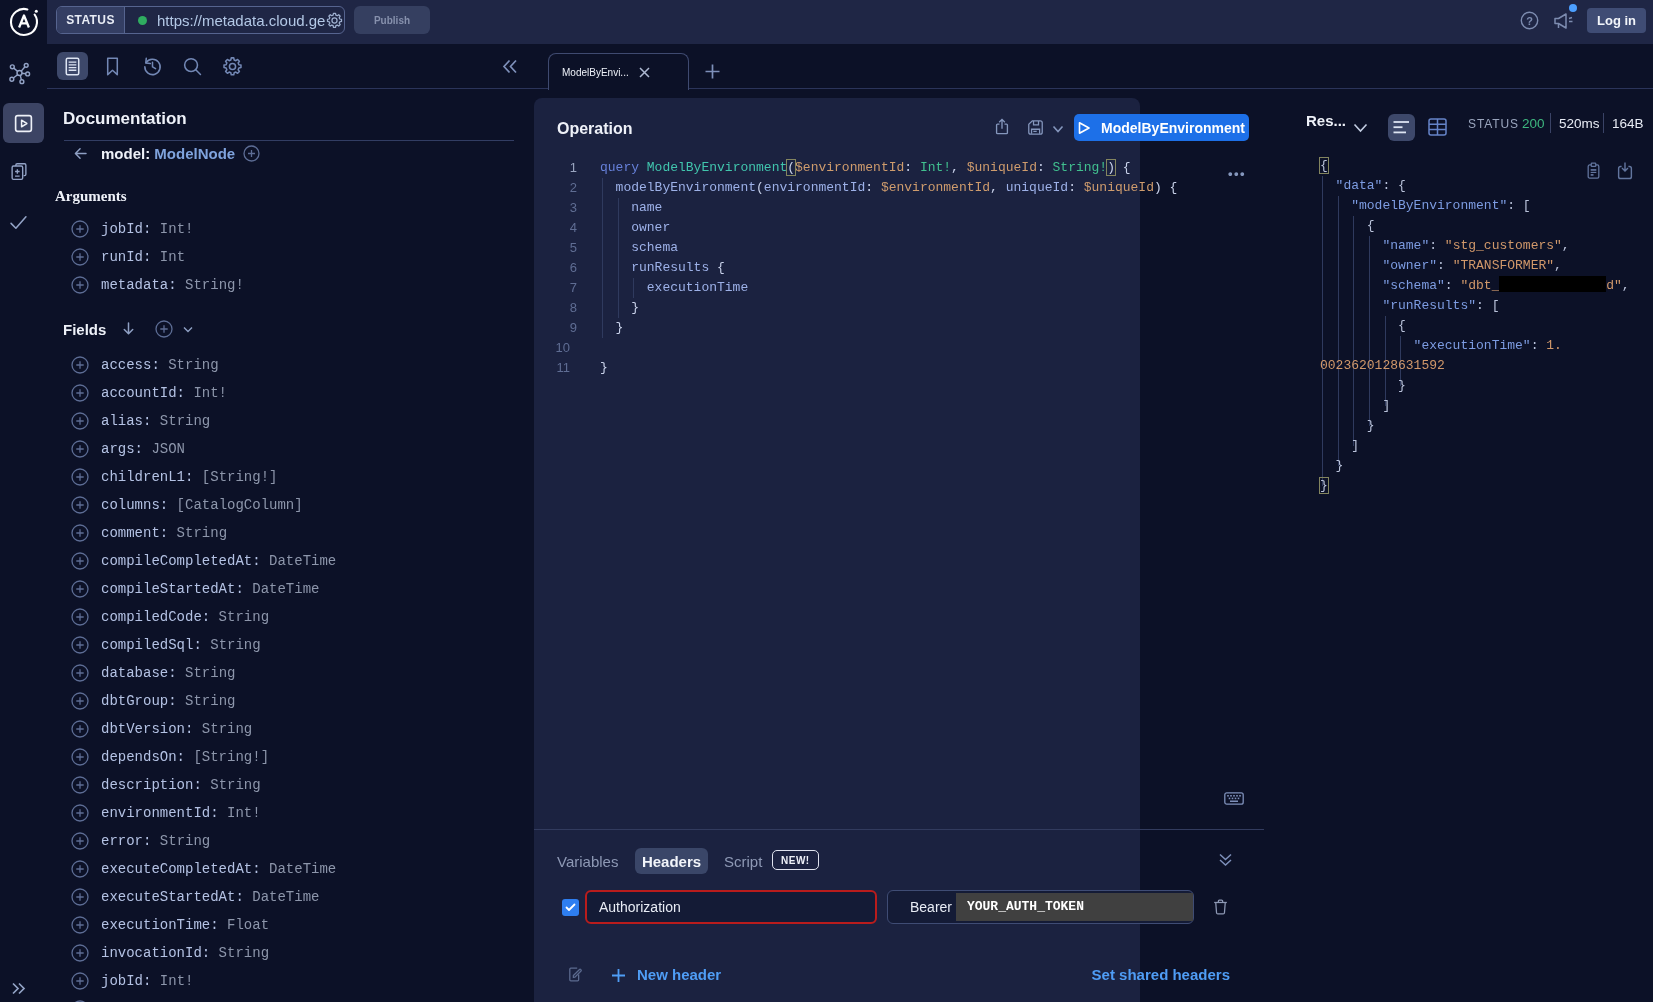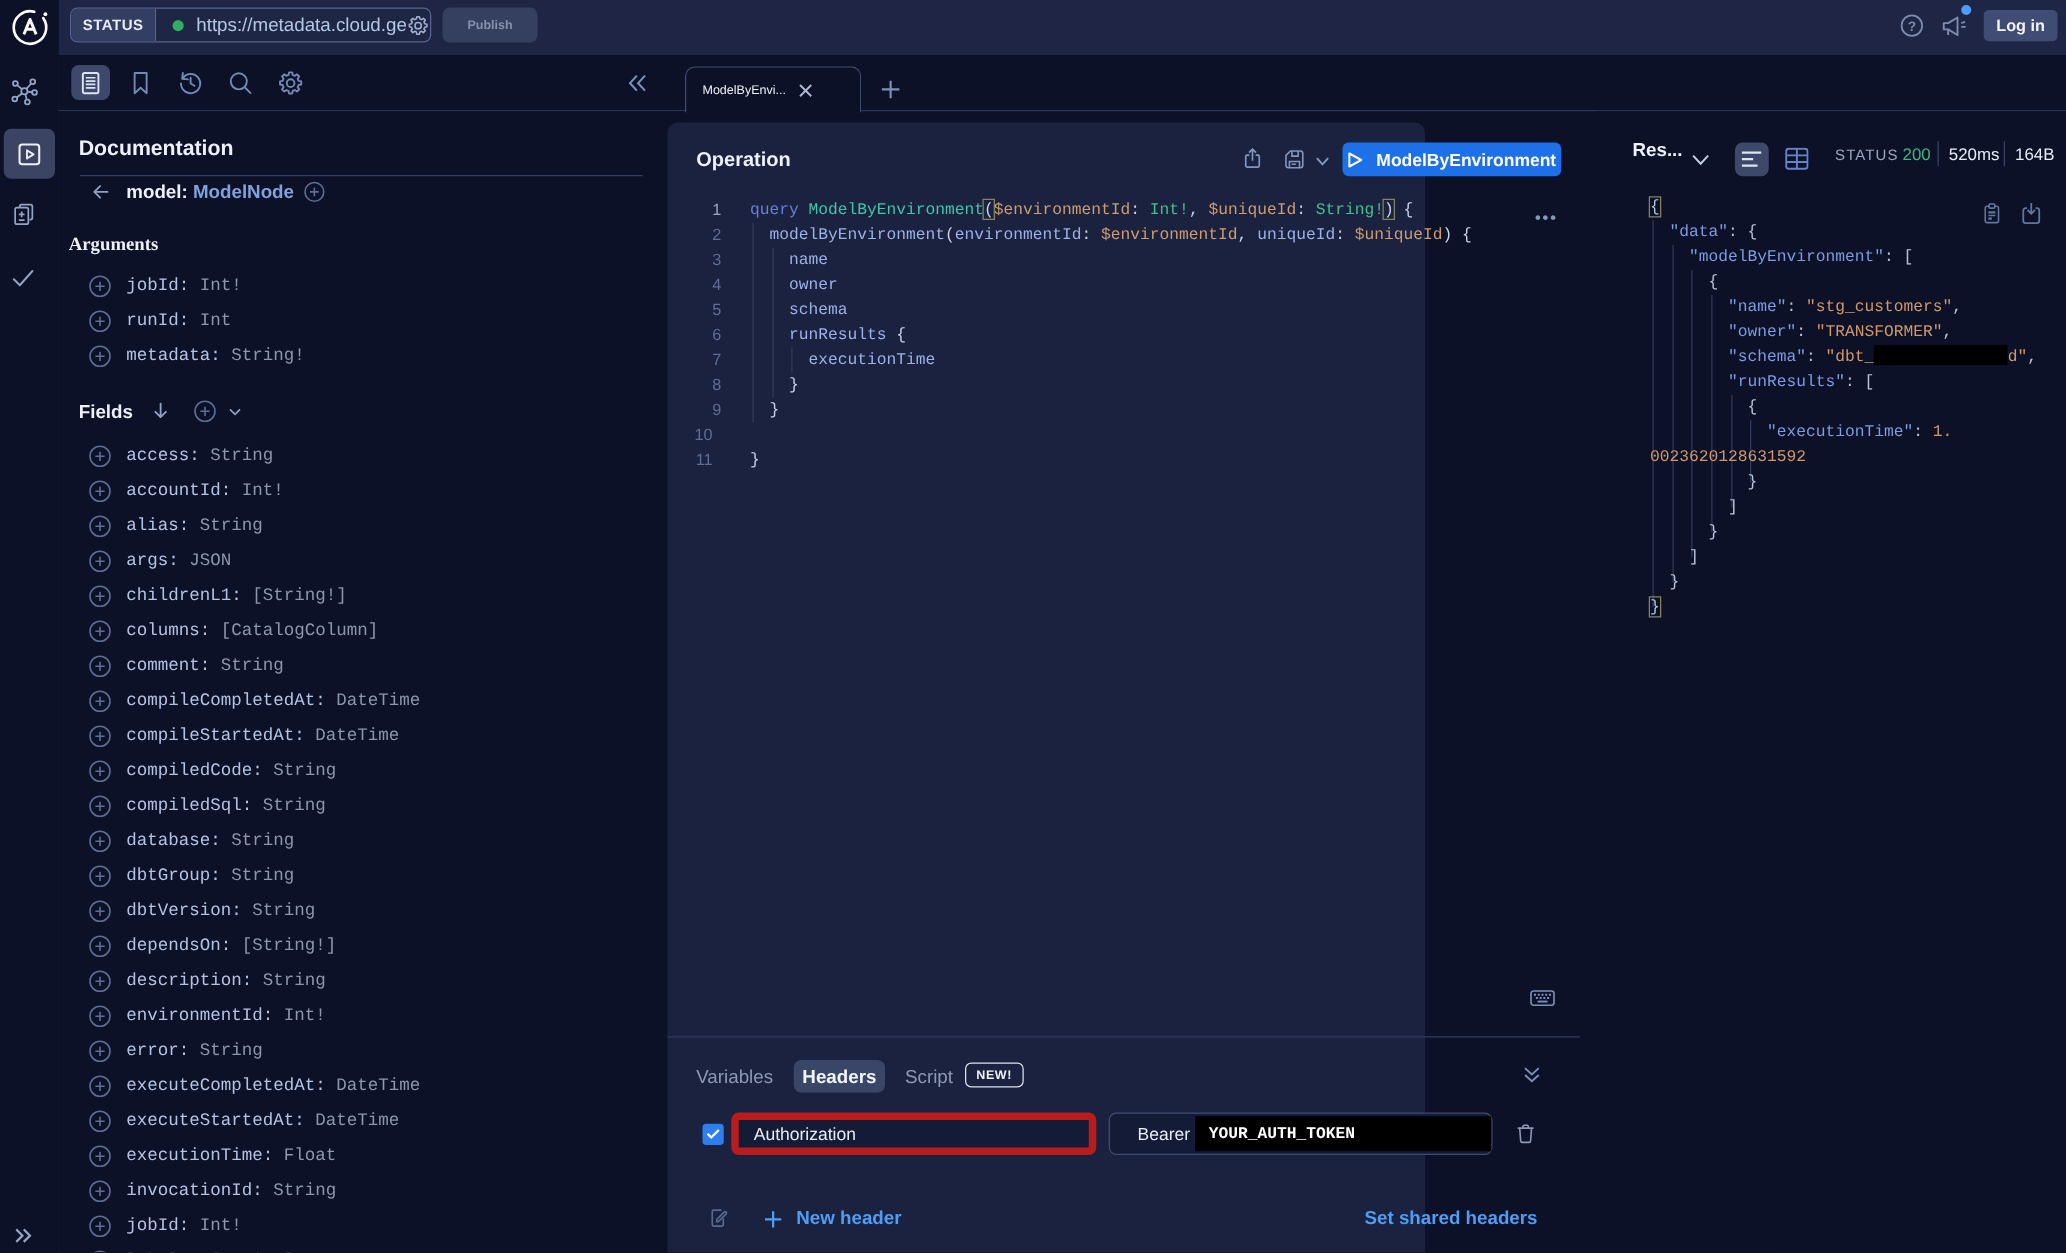--- a/index.html
+++ b/index.html
@@ -513,26 +513,26 @@
 <div class="abs" style="left:190px;top:755px;font-size:15px;color:#8e99b5;">Script</div>
 <div class="abs" style="left:238px;top:752px;height:18px;border:1px solid #dfe3ee;border-radius:5px;padding:0 8px;display:flex;align-items:center;color:#eef1f8;font-size:10px;font-weight:bold;letter-spacing:0.5px;">NEW!</div>
 <svg class="abs" style="left:684px;top:754px;" width="15" height="15" viewBox="0 0 15 15">
       <path d="M2 2.5 L7.5 7.5 L13 2.5 M2 8 L7.5 13 L13 8" fill="none" stroke="#7e90ba" stroke-width="1.5"></path>
     </svg>
 <div class="abs" style="left:28px;top:801px;width:17px;height:17px;background:#2e7ef0;border-radius:3px;display:flex;align-items:center;justify-content:center;">
 <svg width="11" height="9" viewBox="0 0 11 9">
         <path d="M1.5 4.5 L4 7 L9.5 1.5" fill="none" stroke="#fff" stroke-width="1.8" stroke-linecap="round" stroke-linejoin="round"></path>
       </svg>
 </div>
-<div class="abs" style="left:51px;top:792px;width:292px;height:34px;border:6px solid #b91c1c;border-radius:6px;background:#141b36;box-sizing:border-box;display:flex;align-items:center;">
+<div class="abs" style="left:51px;top:792px;width:292px;height:34px;border:2px solid #b91c1c;border-radius:6px;background:#141b36;box-sizing:border-box;display:flex;align-items:center;">
       <span style="margin-left:12px;font-size:14px;color:#e8ecf5;">Authorization</span>
     </div>
 <div class="abs" style="left:353px;top:792px;width:307px;height:34px;border:1px solid #3f4c74;border-radius:6px;background:#141b36;box-sizing:border-box;display:flex;align-items:center;">
       <span style="margin-left:22px;font-size:14px;color:#e8ecf5;">Bearer&nbsp;</span>
-      <span class="mono" style="background:#000000;color:#fff;font-weight:bold;font-size:13px;height:28px;line-height:28px;padding:0 11px;width:226px;">YOUR_AUTH_TOKEN</span>
+      <span class="mono" style="background:#404040;color:#fff;font-weight:bold;font-size:13px;height:28px;line-height:28px;padding:0 11px;width:226px;">YOUR_AUTH_TOKEN</span>
     </div>
 <svg class="abs" style="left:677px;top:799px;" width="19" height="20" viewBox="0 0 24 24">
 <g fill="none" stroke="#8e99b5" stroke-width="1.6">
 <path d="M4 6.3 H20"></path>
 <path d="M9.3 6.3 V4.6 a1.2 1.2 0 0 1 1.2-1.2 h3 a1.2 1.2 0 0 1 1.2 1.2 V6.3"></path>
 <path d="M6 6.3 L7 19.2 a1.6 1.6 0 0 0 1.6 1.5 h6.8 a1.6 1.6 0 0 0 1.6-1.5 L18 6.3"></path>
 </g>
 </svg>
 <svg class="abs" style="left:33px;top:868px;" width="17" height="17" viewBox="0 0 20 20">
 <g fill="none" stroke="#5c6b8f" stroke-width="1.5">

